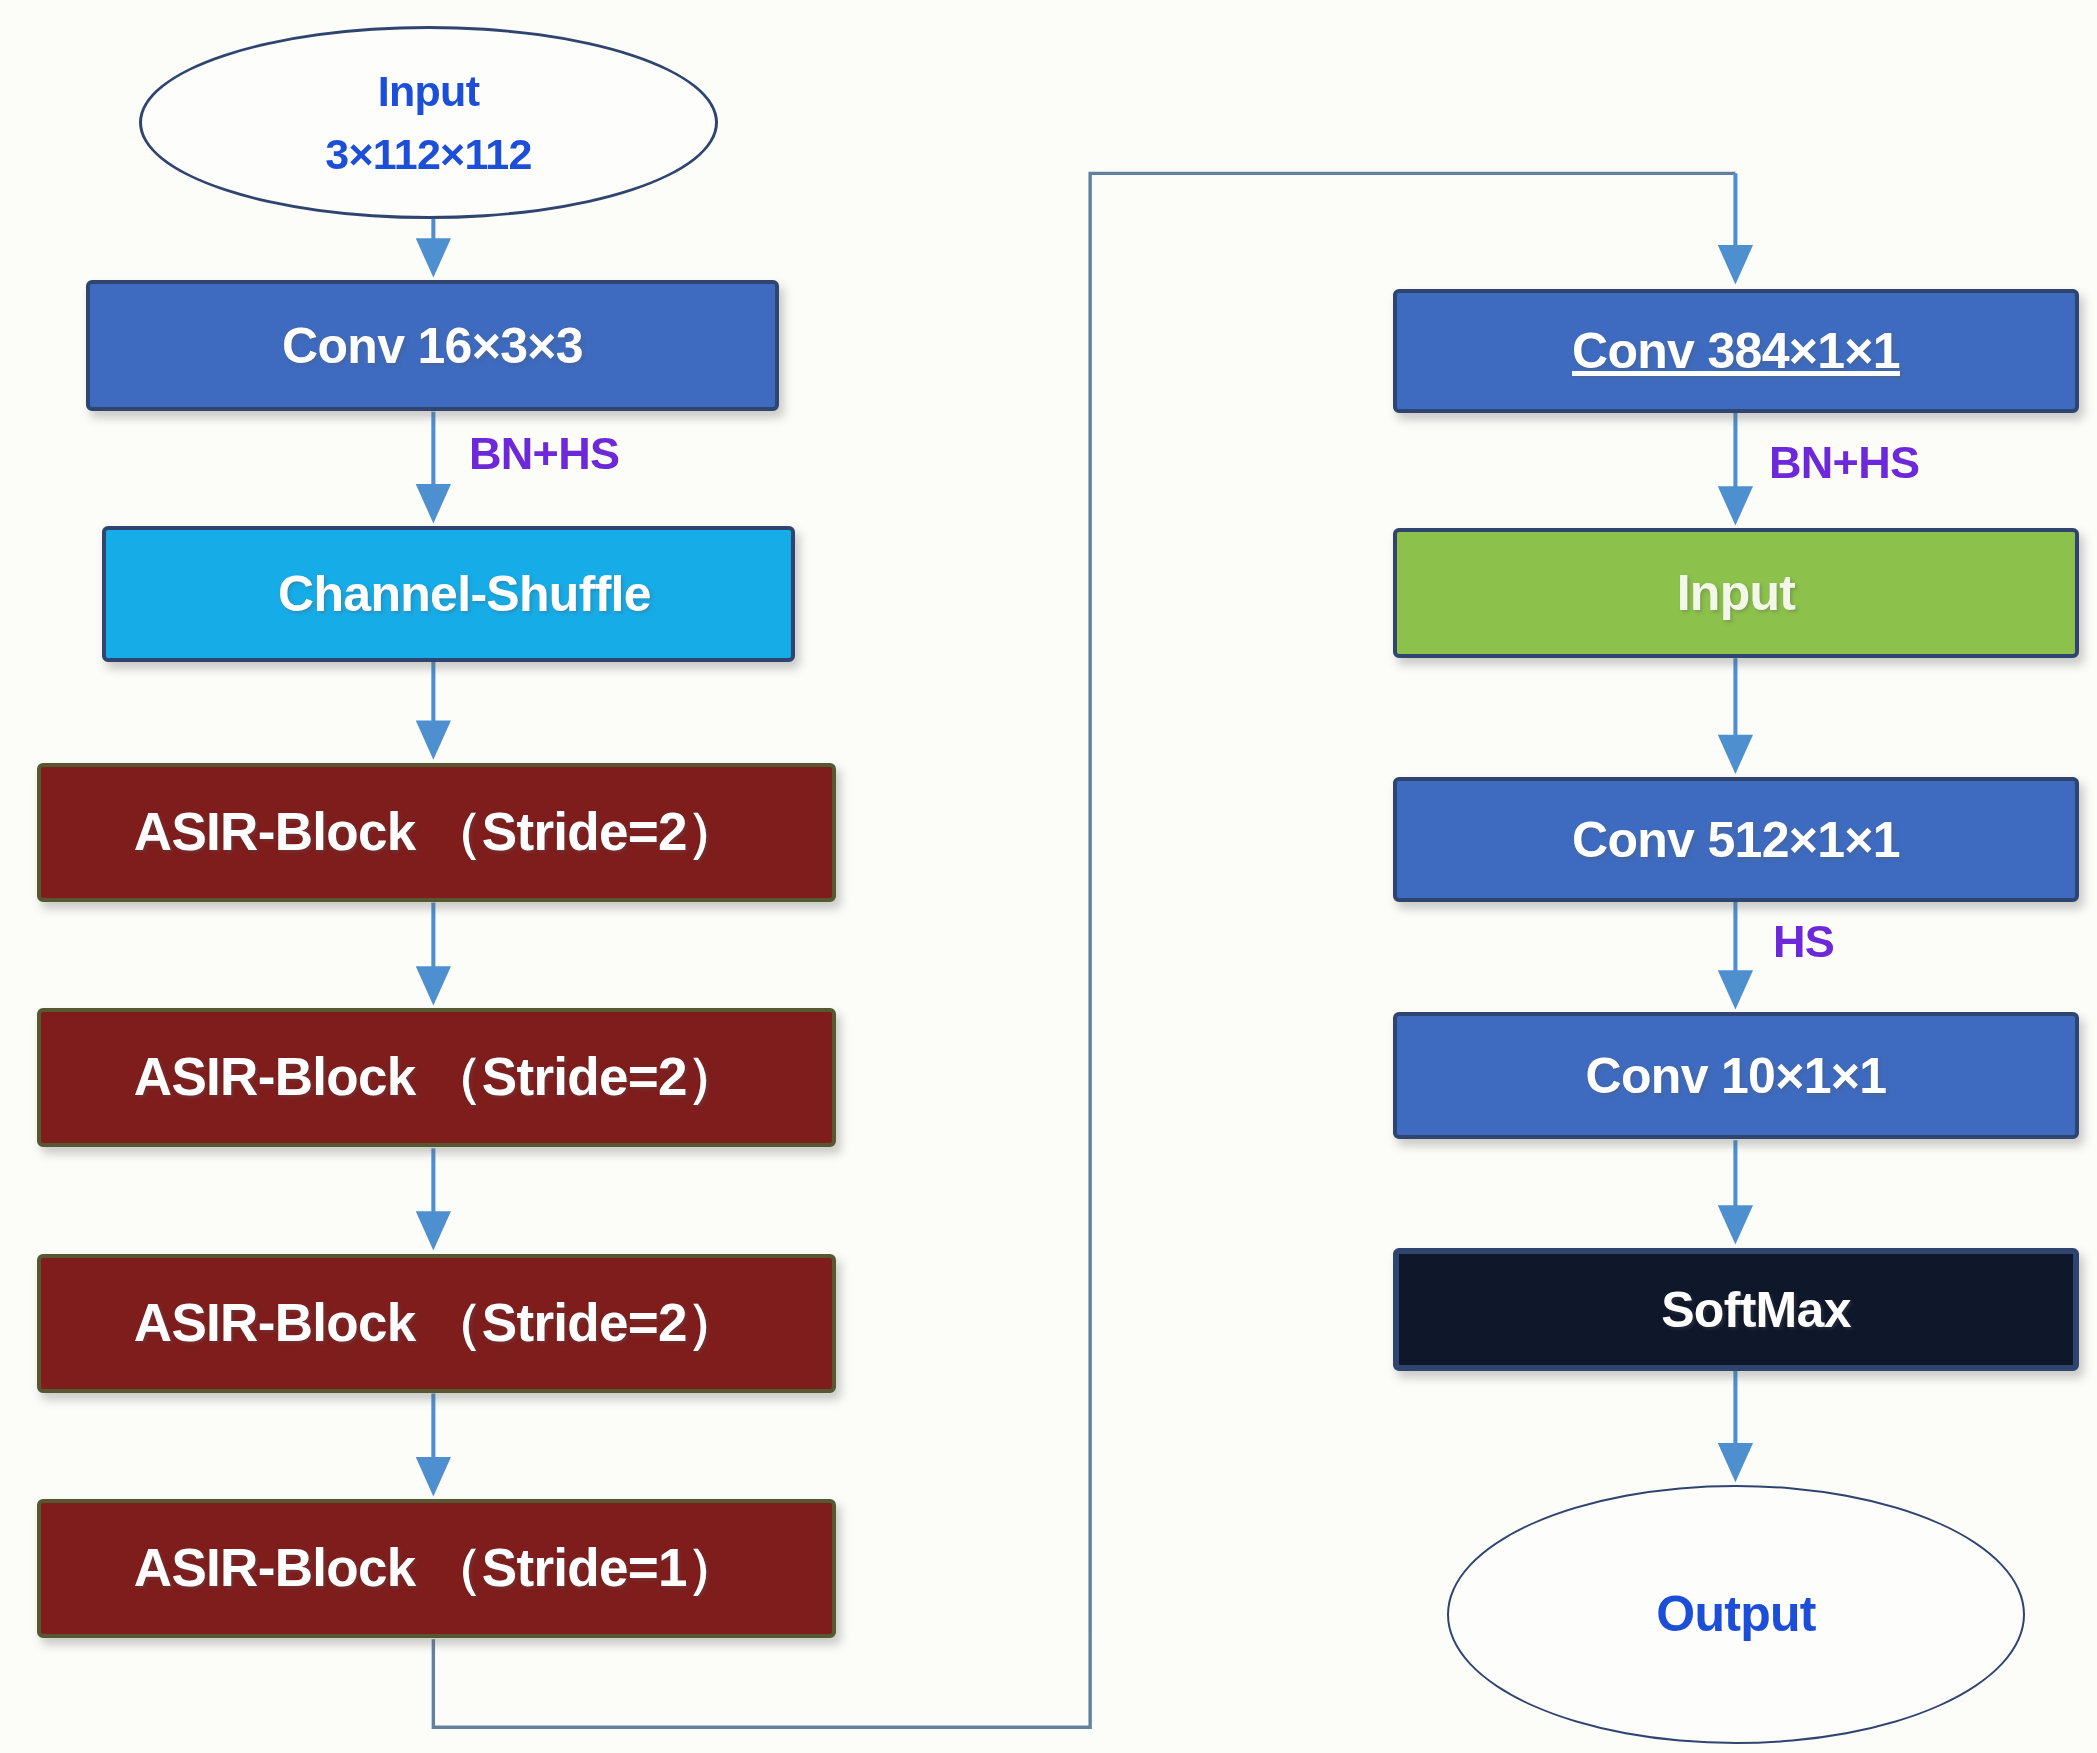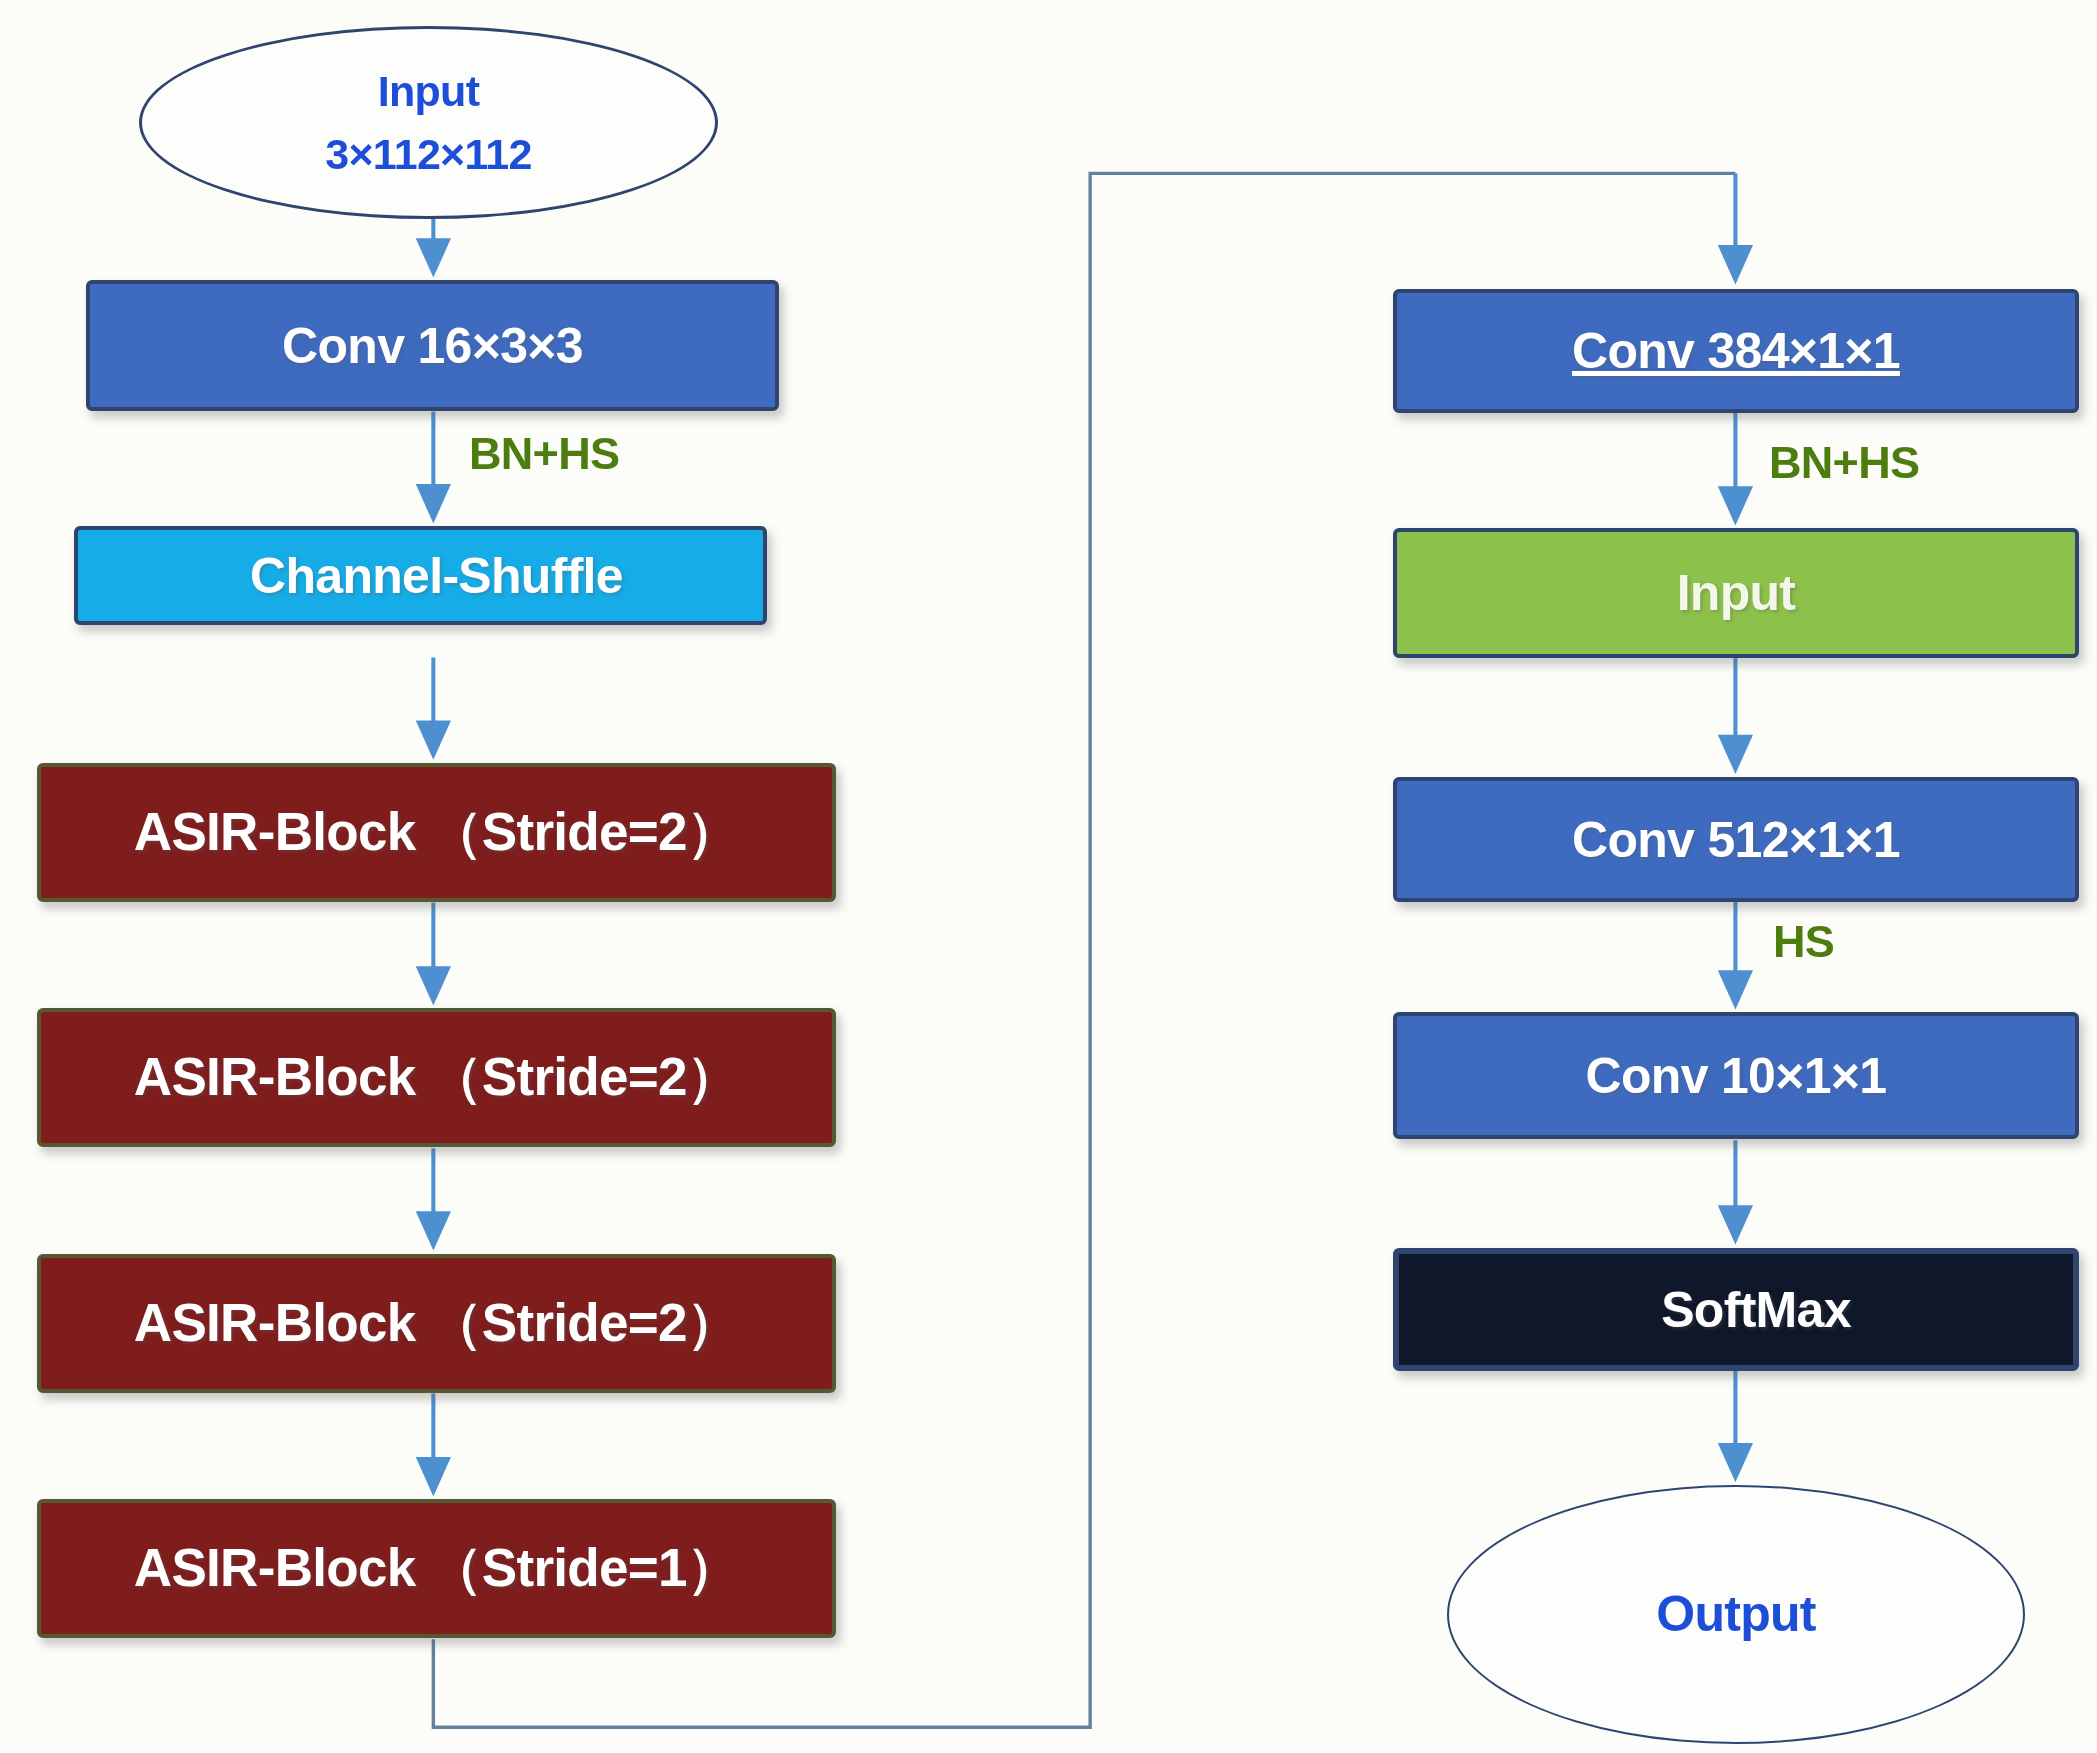--- a/index.html
+++ b/index.html
@@ -52,21 +52,21 @@
     background: #fdfdfc;
     border: 3.4px solid #2F4570;
     color: #1d4ed8;
     flex-direction: column;
     font-size: 43px;
     line-height: 1.45;
   }
   .ellipse.output-ellipse { font-size: 50px; border-width: 2.7px; }
   .edge-label {
     position: absolute;
-    color: #4d7c0f;
+    color: #6d28d9;
     font-weight: bold;
     font-size: 45px;
     letter-spacing: -0.7px;
     z-index: 3;
     white-space: nowrap;
   }
 </style>
 </head>
 <body>
 
@@ -131,21 +131,21 @@
     <div>Input</div>
     <div>3×112×112</div>
   </div>
 
   <div class="node box blue" style="left:86px; top:280px; width:693px; height:131px;">
     <span>Conv 16×3×3</span>
   </div>
 
   <div class="edge-label" style="left:469px; top:428px;">BN+HS</div>
 
-  <div class="node box cyan" style="left:74px; top:526px; width:693px; height:99px;padding-left:32px;">
+  <div class="node box cyan" style="left:102px; top:526px; width:693px; height:136px;padding-left:32px;">
     <span>Channel-Shuffle</span>
   </div>
 
   <div class="node box yellow" style="left:37px; top:763px; width:799px; height:139px;">
     <span>ASIR-Block （Stride=2）</span>
   </div>
 
   <div class="node box yellow" style="left:37px; top:1008px; width:799px; height:139px;">
     <span>ASIR-Block （Stride=2）</span>
   </div>

